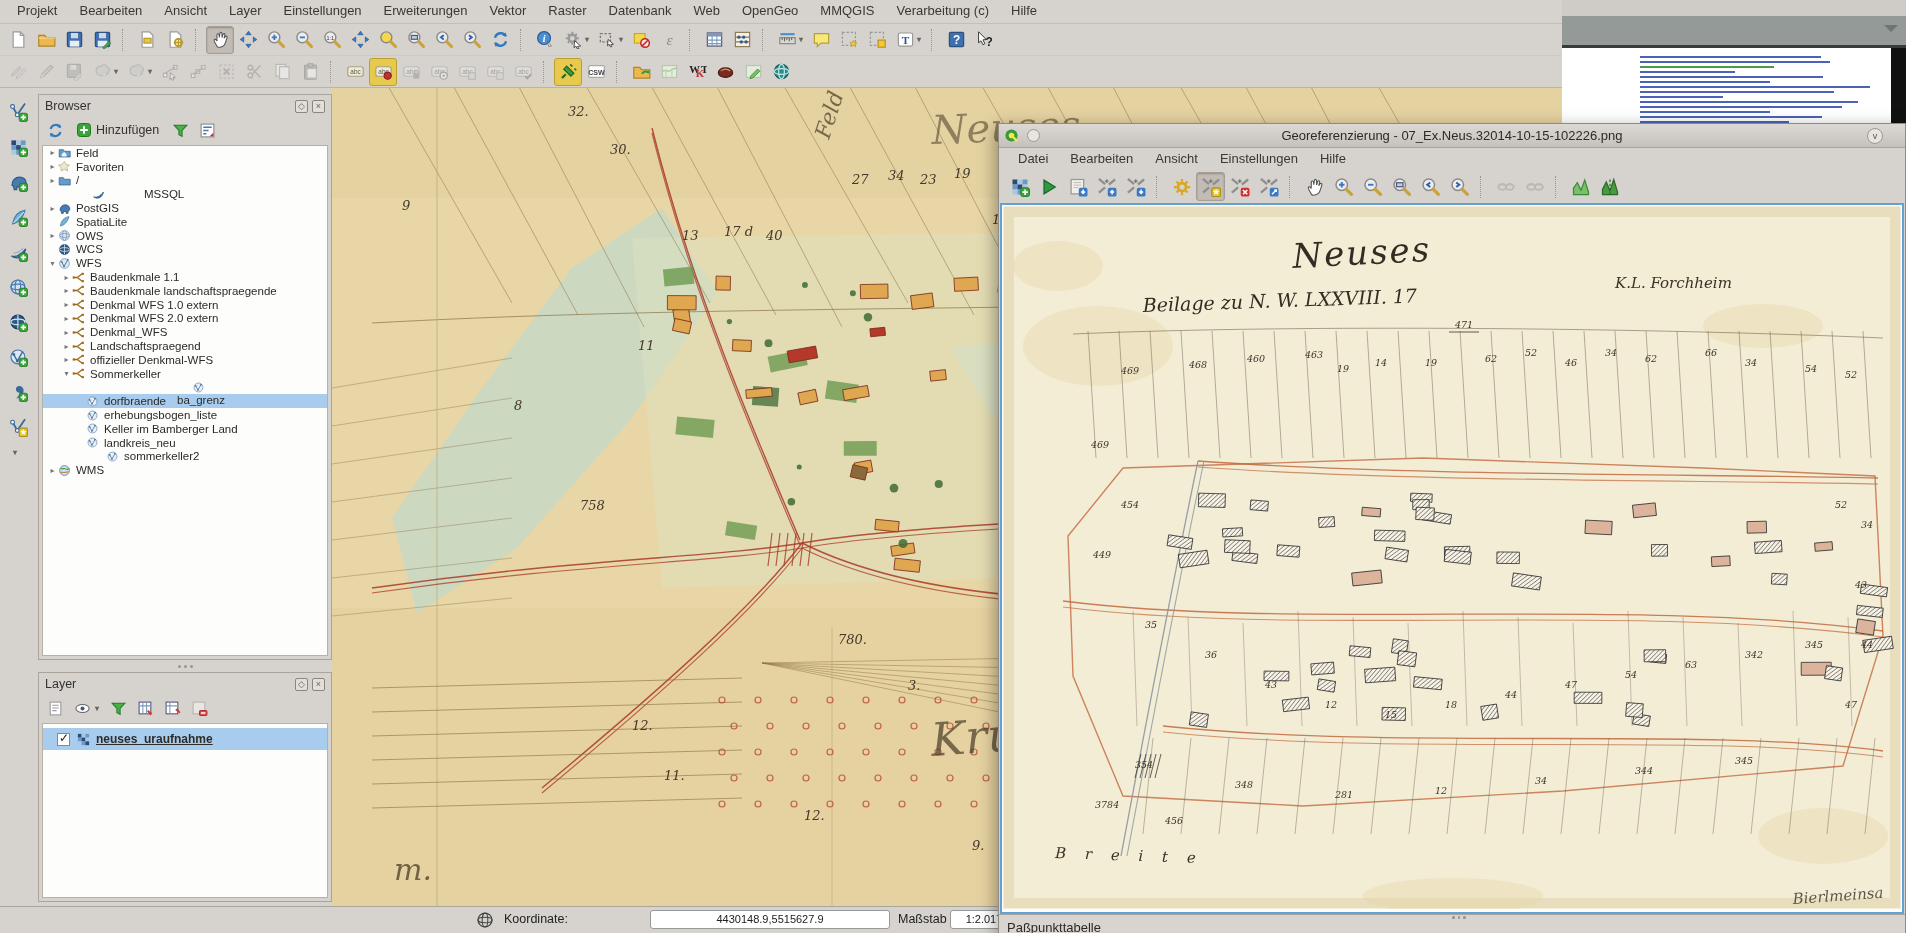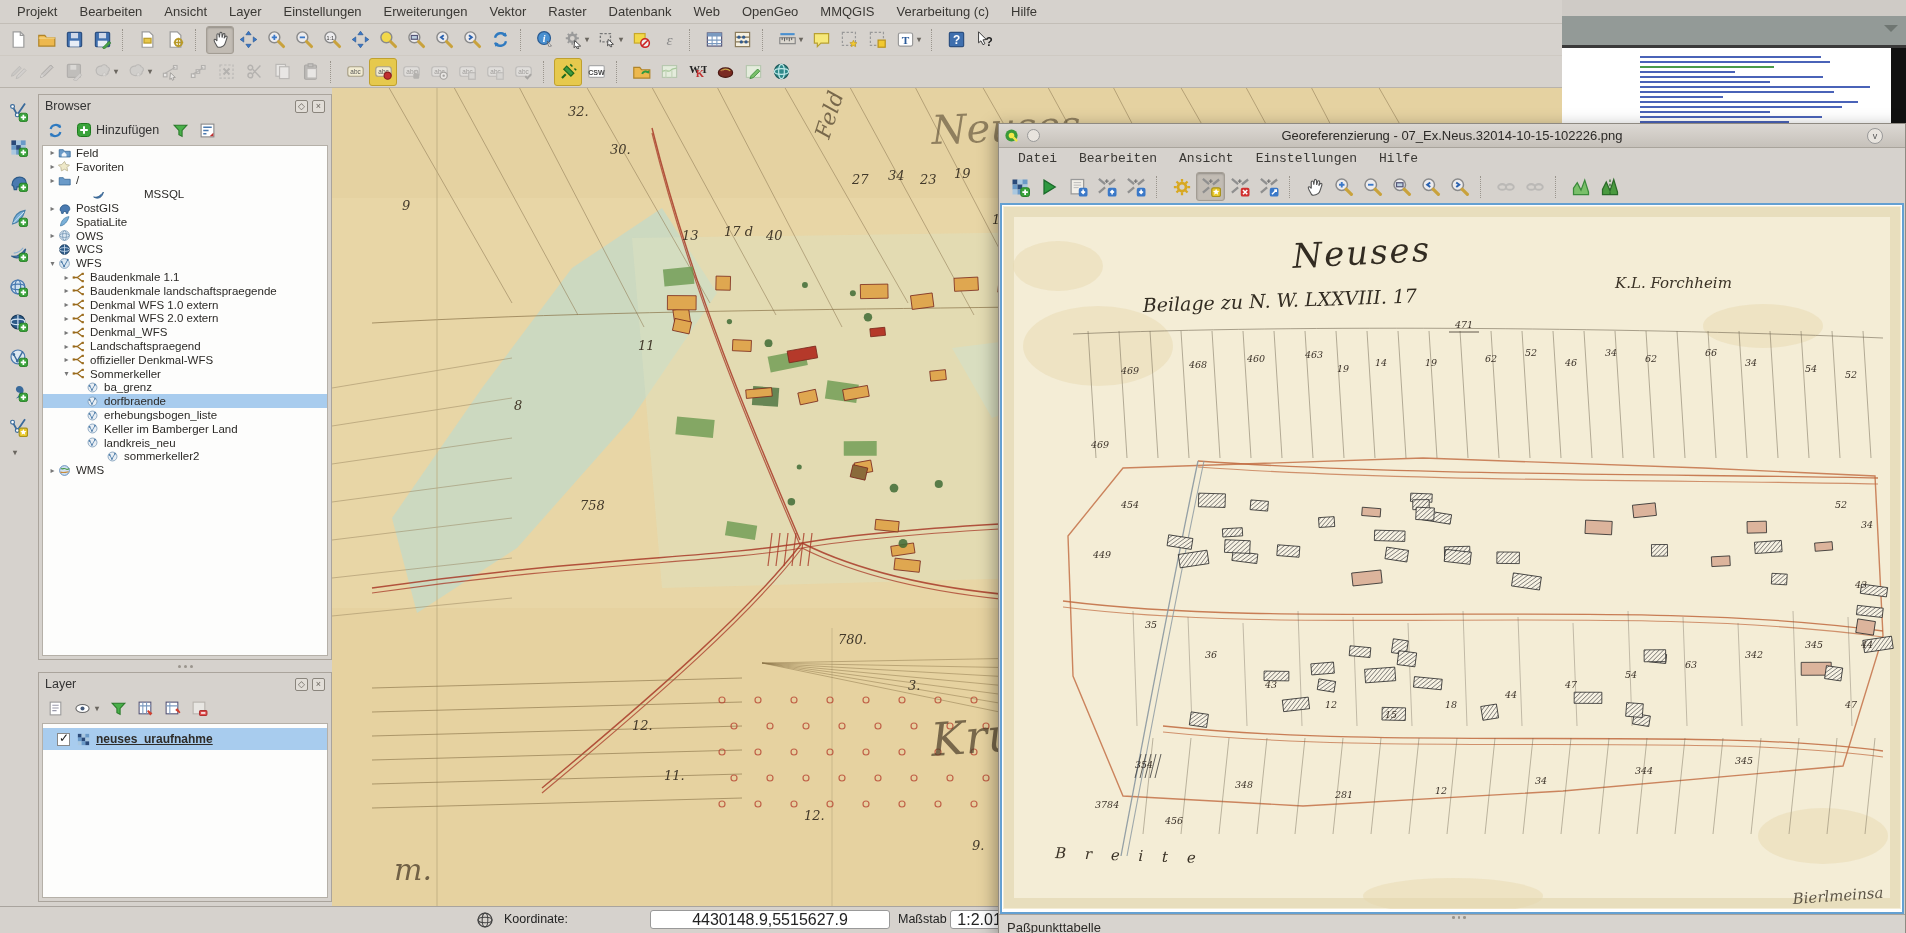--- a/index.html
+++ b/index.html
@@ -2,21 +2,21 @@
 <html><head>
 <meta charset="utf-8">
 <style>
   html,body{margin:0;padding:0;background:#555;}
   #screen{position:relative;width:1906px;height:933px;overflow:hidden;background:#d6d2cd;
     font-family:"Liberation Sans",sans-serif;color:#2e2c29;}
   #screen *{box-sizing:border-box;}
   
   #qgis{position:absolute;left:0;top:0;width:1562px;height:933px;background:#d6d2cd;}
   #menubar{position:absolute;left:0;top:0;width:100%;height:24px;background:#d6d2cd;
-    border-bottom:1px solid #c3beb7;display:flex;align-items:center;padding-left:6px;}
+    border-bottom:1px solid #c3beb7;display:flex;align-items:flex-end;padding-left:6px;}
   .mitem{padding:0 11px;font-size:13px;line-height:24px;color:#3a3834;cursor:default;white-space:nowrap;}
   .tbar{position:absolute;left:0;display:flex;align-items:center;padding-left:4px;background:#d6d2cd;}
   #toolbar1{top:24px;width:100%;height:32px;border-bottom:1px solid #cfcac3;}
   #toolbar2{top:56px;width:100%;height:32px;border-bottom:1px solid #b8b3ab;}
   .tbtn{width:28px;height:28px;display:flex;align-items:center;justify-content:center;border-radius:3px;
     position:relative;flex:0 0 auto;}
   .tbtn svg{width:19px;height:19px;}
   .tbtn.act{background:#c2bcb4;box-shadow:inset 0 1px 2px rgba(0,0,0,.25);border:1px solid #a39d94;}
   .tbtn.hl{background:#e6c94d;border:1px solid #bfa02f;}
   .tbtn.dis svg{filter:grayscale(1) opacity(.45);}
@@ -55,21 +55,21 @@
   .splitdots{position:absolute;left:38px;top:662px;width:294px;height:9px;display:flex;justify-content:center;gap:3px;align-items:center;}
   .splitdots i{width:3px;height:3px;border-radius:50%;background:#9a958d;}
   
   #mapcanvas{position:absolute;left:332px;top:88px;width:1230px;height:818px;background:#e8d6a6;cursor:crosshair;}
   #mapcanvas svg{display:block;width:100%;height:100%;}
   
   #statusbar{position:absolute;left:0;top:906px;width:1562px;height:27px;background:#d6d2cd;
     border-top:1px solid #a9a49e;font-size:12.5px;}
   #statusbar .lbl{position:absolute;top:5px;color:#222;}
   .sinput{position:absolute;top:3px;height:19px;background:#fff;border:1px solid #999;border-radius:3px;
-    text-align:center;font-size:16px;line-height:17px;color:#222;}
+    text-align:center;font-size:11px;line-height:17px;color:#222;}
   #stglobe{position:absolute;left:476px;top:4px;width:18px;height:18px;}
   
   #bgwin{position:absolute;left:1562px;top:0;width:344px;height:933px;background:#fff;}
   #bgwin .band1{position:absolute;left:0;top:0;width:100%;height:16px;background:#cfcbc6;}
   #bgwin .band2{position:absolute;left:0;top:16px;width:100%;height:29px;background:#939a97;}
   #bgwin .band2 .tri{position:absolute;right:8px;top:9px;width:0;height:0;border:7px solid transparent;border-top-color:#6f7672;}
   #bgwin .band3{position:absolute;left:0;top:45px;width:100%;height:3px;background:#3a3a3a;}
   #bgwin .doc{position:absolute;left:0;top:48px;width:100%;height:85px;background:#fff;}
   #bgwin .doc .lines{position:absolute;left:78px;top:8px;width:248px;}
   #bgwin .doc .ln{height:2px;margin-bottom:3px;background:#4a63b8;}
@@ -78,21 +78,21 @@
   
   #georef{position:absolute;left:998px;top:123px;width:908px;height:810px;background:#d6d2cd;
     border:1px solid #8f8a82;box-shadow:-3px 4px 16px rgba(0,0,0,.35);}
   #gtitle{position:absolute;left:0;top:0;width:100%;height:24px;
     background:linear-gradient(#dcd8d3,#c6c1ba);border-bottom:1px solid #a9a49c;display:flex;align-items:center;}
   #gtitle .ttext{position:absolute;left:0;right:0;text-align:center;font-size:13px;color:#2c2a27;}
   #gtitle .qicon{margin-left:5px;width:15px;height:15px;z-index:2;}
   #gtitle .circ{margin-left:8px;width:13px;height:13px;border-radius:50%;background:#e8e4de;border:1px solid #999;z-index:2;}
   #gtitle .shade{position:absolute;right:22px;top:4px;width:16px;height:16px;border-radius:50%;
     background:#e8e4de;border:1px solid #999;font-size:9px;line-height:14px;text-align:center;color:#555;z-index:2;}
-  #gmenu{position:absolute;left:0;top:24px;width:100%;height:22px;display:flex;align-items:center;padding-left:8px;font-family:Liberation Mono, monospace;}
+  #gmenu{position:absolute;left:0;top:24px;width:100%;height:22px;display:flex;align-items:center;padding-left:8px;}
   #gmenu .mitem{line-height:22px;}
   #gtb{position:absolute;left:0;top:46px;width:100%;height:33px;display:flex;align-items:center;padding-left:6px;}
   #gtb .tbtn{width:29px;height:29px;}
   #gtb .tbtn svg{width:20px;height:20px;}
   #gcanvas{position:absolute;left:1px;top:79px;width:904px;height:711px;border:2px solid #64a0d2;background:#fff;padding:1px;}
   #gcanvas svg{display:block;width:898px;height:703px;}
   #gdock{position:absolute;left:0;top:790px;width:100%;height:20px;background:#d8d4cf;border-top:1px solid #a8a49e;overflow:hidden;}
   #gdock .dots{position:absolute;left:50%;top:1px;display:flex;gap:3px;}
   #gdock .dots i{width:2.5px;height:2.5px;border-radius:50%;background:#9a958d;}
   #gdock .dlabel{position:absolute;left:8px;top:5px;font-size:13px;color:#2c2a27;}
@@ -1063,21 +1063,21 @@
           <div class="trow" style="padding-left: 18px;">
             <span class="exp">▾</span>
             <span class="ticn"><svg viewBox="0 0 16 16">
                 <path d="M1.5 8h5M6.5 8l6-4.5M6.5 8l6 4.5" stroke="#9a6a1a" stroke-width="1.6" fill="none"></path>
                 <rect x="12" y="2.2" width="2.6" height="2.6" fill="#9a6a1a"></rect>
                 <rect x="12" y="11.2" width="2.6" height="2.6" fill="#9a6a1a"></rect>
                 <rect x="0.8" y="6.7" width="2.6" height="2.6" fill="#9a6a1a"></rect>
               </svg></span>
             <span>Sommerkeller</span>
           </div>
-          <div class="trow" style="padding-left: 32px;">
+          <div class="trow" style="padding-left: 32px; flex-direction: column;">
             <span class="exp"></span>
             <span class="ticn"><svg viewBox="0 0 16 16">
                 <circle cx="8" cy="8" r="5.5" fill="#e8eef4" stroke="#7a9ab8"></circle>
                 <path d="M4.5 6l2.8 5 3.8-6.5" fill="none" stroke="#4a7aa8"></path>
                 <circle cx="4.5" cy="6" r="1.1" fill="#4a7aa8"></circle>
                 <circle cx="7.3" cy="11" r="1.1" fill="#4a7aa8"></circle>
                 <circle cx="11.1" cy="4.5" r="1.1" fill="#4a7aa8"></circle>
               </svg></span>
             <span>ba_grenz</span>
           </div>

